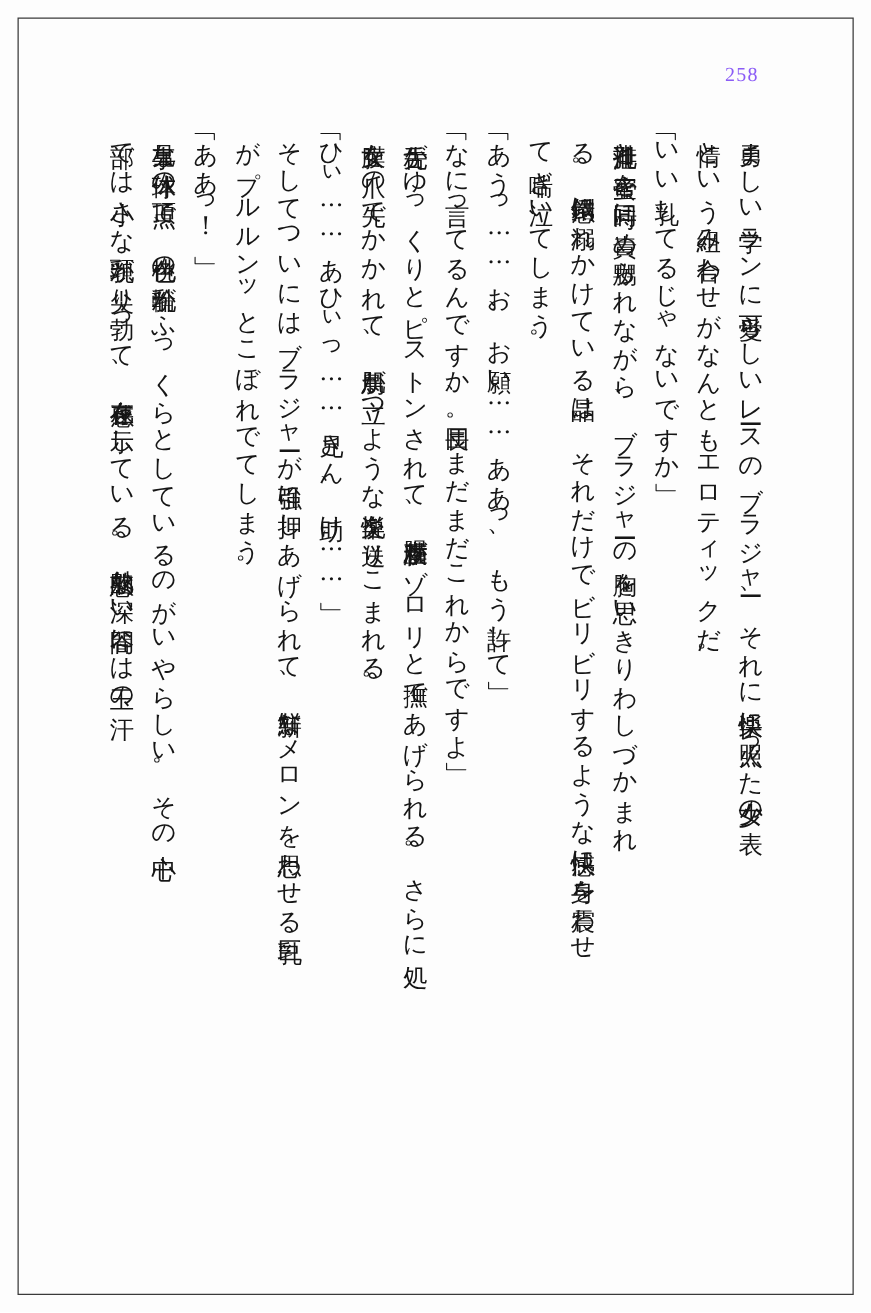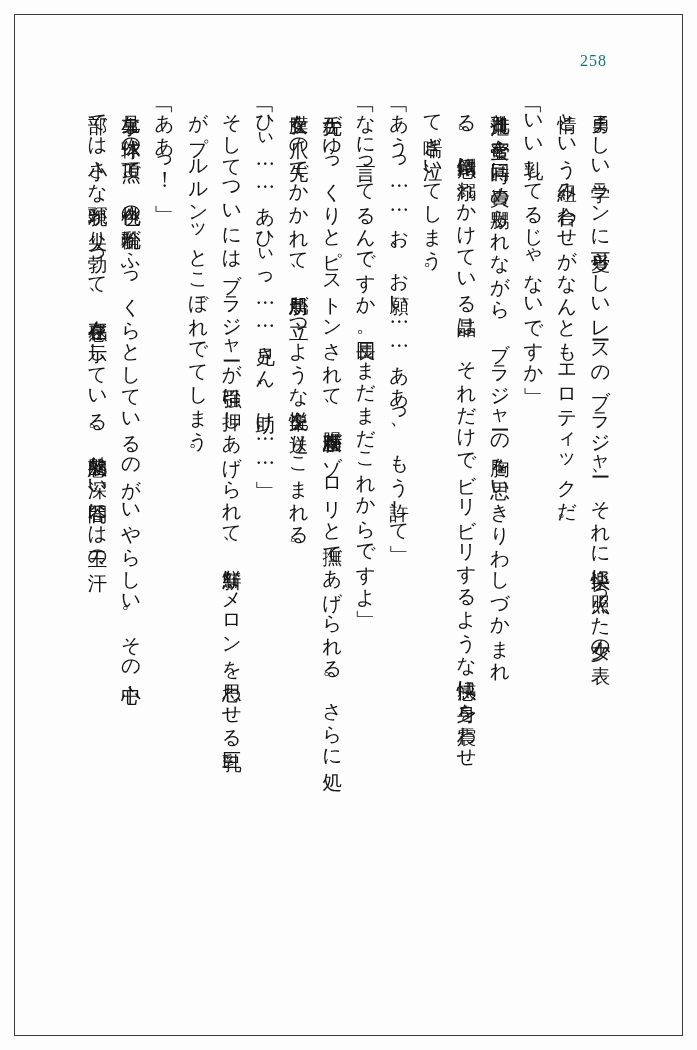--- a/index.html
+++ b/index.html
@@ -28,21 +28,21 @@
     border: 1px solid #3a3a3a;
     box-sizing: border-box;
     pointer-events: none;
   }
   #page-number {
     position: absolute;
     top: 52px;
     right: 90px;
     font-size: 16px;
     letter-spacing: 1px;
-    color: #0f766e;
+    color: #8b5cf6;
     font-family: "Liberation Serif", "DejaVu Serif", serif;
   }
   
   #body-text {
     position: absolute;
     top: 100px;
     left: 48px;
     right: 80px;
     height: 910px;
     writing-mode: vertical-rl;

